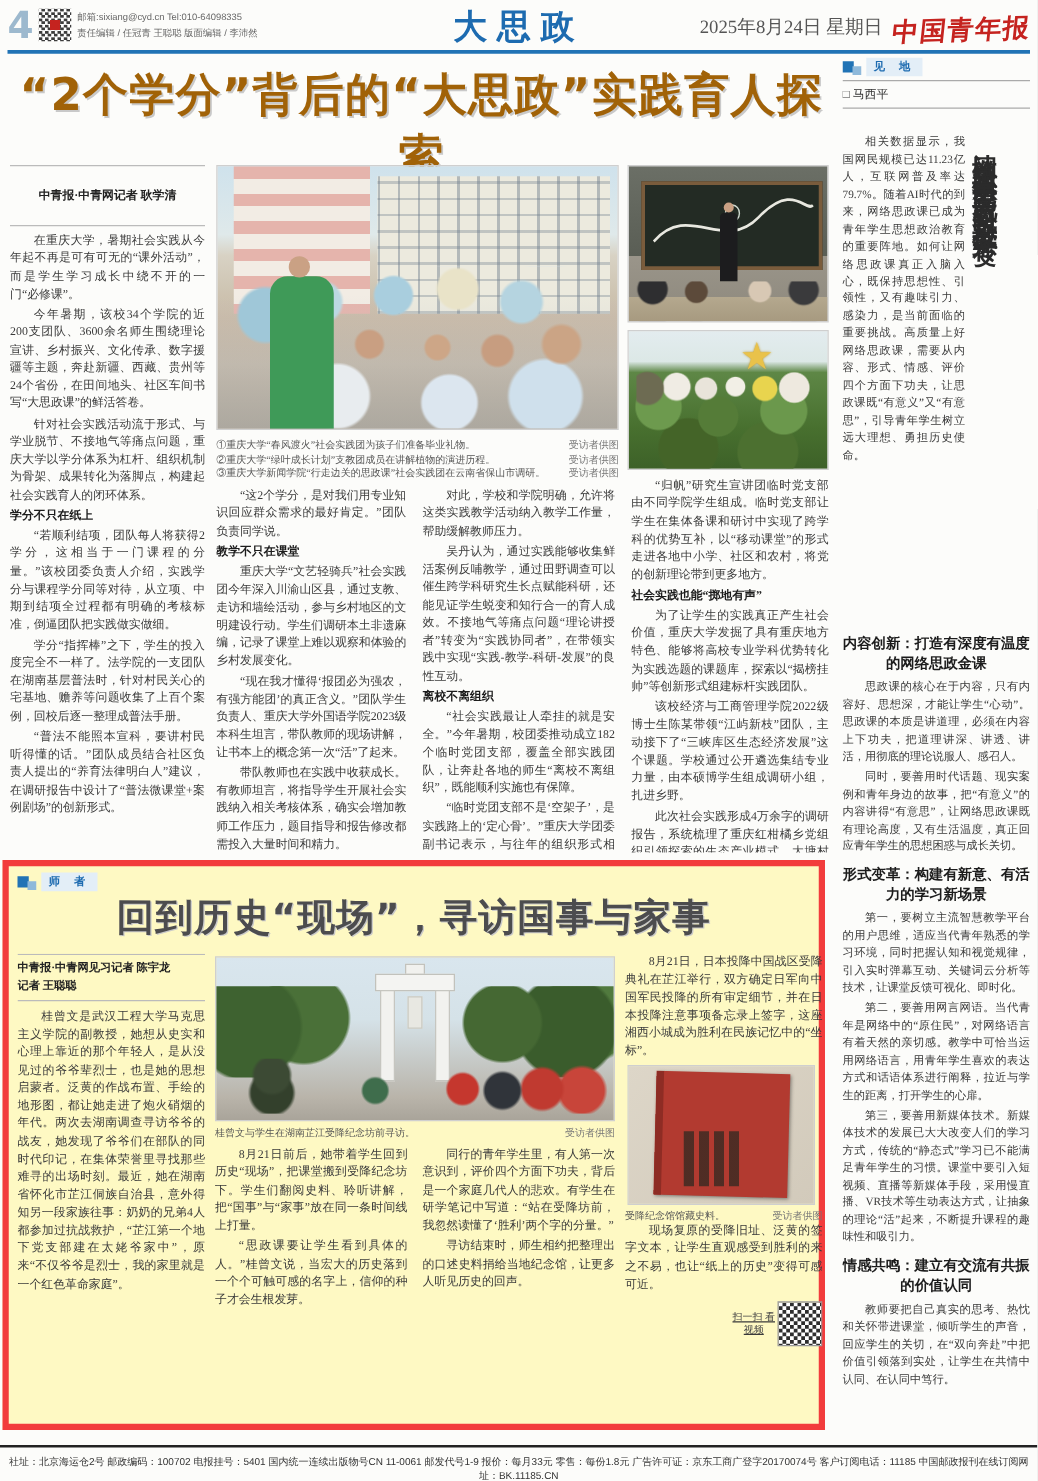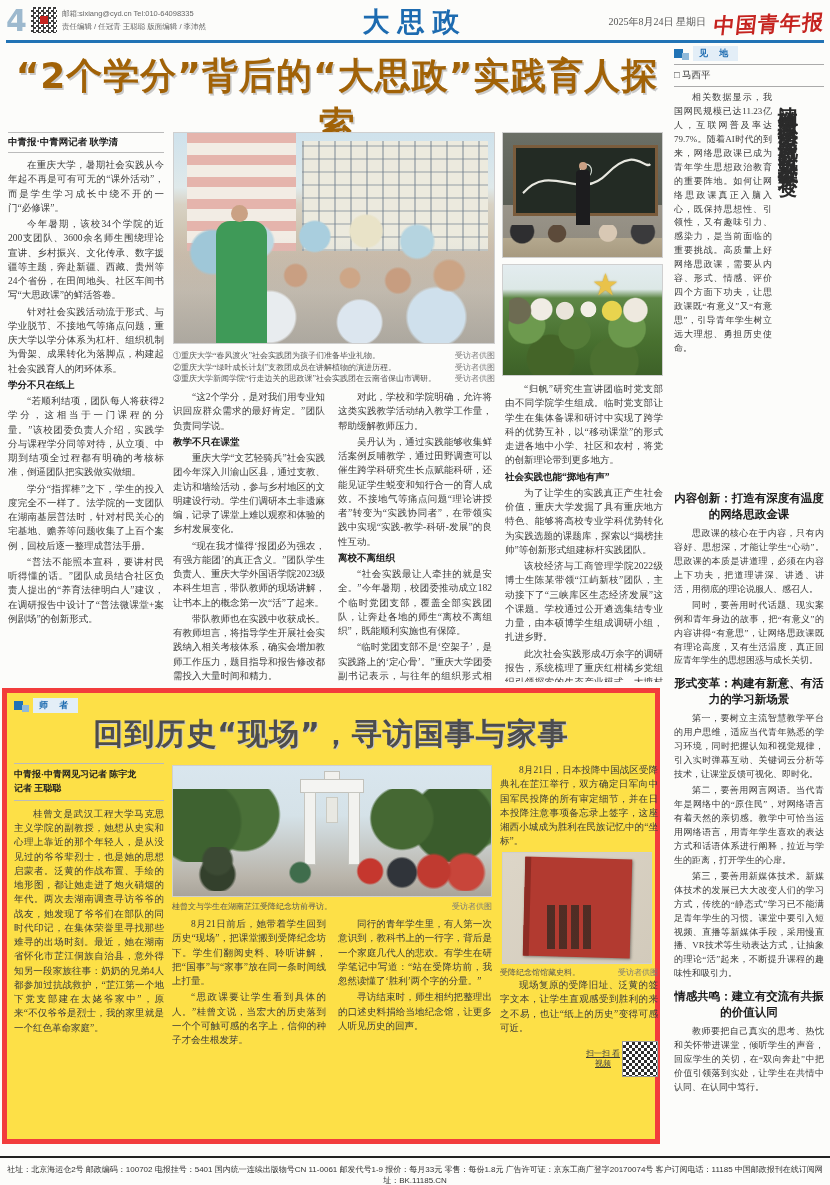--- a/index.html
+++ b/index.html
@@ -9,41 +9,41 @@
   .hdr{position:absolute;left:6px;top:4px;right:6px;height:36px;border-bottom:3px solid #2173b5;
        display:flex;align-items:flex-start;}
   .pgno{font-family:"DejaVu Sans",sans-serif;font-size:30px;font-weight:bold;color:#9db9ce;line-height:34px;margin-right:4px;}
   .qr{width:26px;height:26px;margin:3px 5px 0 0;background:repeating-conic-gradient(#3c3c3c 0% 25%,#fff 0% 50%);
       background-size:5px 5px;position:relative;flex:none;}
   .qr:after{content:"";position:absolute;left:9px;top:9px;width:8px;height:8px;background:#c5231f;}
   .contact{font-family:"Liberation Sans","DejaVu Sans",sans-serif;font-size:7.5px;color:#666;line-height:1.7;margin-top:4px;}
   .sect{position:absolute;left:0;right:0;top:0;text-align:center;font-family:"DejaVu Sans",sans-serif;
         font-size:27px;font-weight:bold;color:#1d6bb0;letter-spacing:8px;line-height:36px;pointer-events:none;}
   .hdr-right{margin-left:auto;display:flex;align-items:center;gap:8px;z-index:2;}
-  .date{font-size:10px;color:#555;margin-top:1px;}
+  .date{font-size:15px;color:#555;margin-top:1px;}
   .masthead{font-family:"DejaVu Serif",serif;font-size:21px;font-weight:bold;color:#c5231f;
             transform:skewX(-8deg) rotate(-2deg);letter-spacing:1px;margin-top:6px;}
   
   .colp p{margin:0 0 2px;text-indent:2em;font-size:9.5px;line-height:1.5;text-align:justify;}
   .subhead{font-family:Liberation Serif, serif;font-weight:bold;font-size:12.5px;color:#1c1c1c;
            text-align:center;margin:7px 0 5px;text-indent:0 !important;}
   .marker{display:flex;align-items:center;gap:4px;height:14px;}
   .mk-sq1{width:9px;height:9px;background:#2173b5;display:inline-block;}
   .mk-sq2{width:7px;height:7px;background:#8fb9da;display:inline-block;margin-left:-5px;margin-top:6px;}
   .mk-label{font-family:"DejaVu Sans",sans-serif;font-size:9px;font-weight:bold;color:#1d6bb0;
             background:#e3eef7;padding:1px 6px;letter-spacing:4px;}
   .hrule{border:none;border-top:1px solid #aaa;margin:4px 0;}
   
   .main-headline{position:absolute;left:8px;top:52px;width:658px;text-align:center;
       font-family:"DejaVu Sans",sans-serif;font-weight:900;font-size:36px;color:#a16207;
       letter-spacing:1px;text-shadow:1.5px 1.5px 0 #c9c9c9;}
   .main-body{position:absolute;left:8px;top:126px;width:658px;height:560px;}
   .acol{position:absolute;overflow:hidden;}
   .byline{font-size:9.5px;font-weight:bold;color:#222;border-top:1px solid #bbb;border-bottom:1px solid #bbb;
-          padding:3px 0;margin-bottom:5px;}
+          padding:17px 0;margin-bottom:5px;text-align:center;}
   .photo{position:absolute;border:1px solid #cfcfcf;box-sizing:border-box;overflow:hidden;}
   .caprow{display:flex;justify-content:space-between;font-size:8px;color:#555;line-height:1.45;}
   .caprow .cr{color:#777;flex:none;margin-left:6px;}
   
   .ph-selfie{background:linear-gradient(180deg,#cfe2ec 0%,#dfe9ea 26%,#d8d2c4 34%,#cfc6b4 46%,#c9b9a6 58%,#b9a68f 100%);}
   .ph-selfie .bld1{position:absolute;left:4%;top:0;width:34%;height:56%;
       background:repeating-linear-gradient(180deg,#e5b4ac 0 10px,#f2ece4 10px 22px);}
   .ph-selfie .bld2{position:absolute;left:40%;top:4%;width:58%;height:52%;background:#eceade;
       background-image:repeating-linear-gradient(90deg,rgba(110,125,140,.45) 0 2px,transparent 2px 16px),
                        repeating-linear-gradient(0deg,rgba(110,125,140,.35) 0 2px,transparent 2px 13px);}
@@ -114,33 +114,33 @@
       radial-gradient(circle at 72% 58%,#30343a 0 6%,transparent 7%),
       radial-gradient(circle at 82% 55%,#c03a30 0 6%,transparent 7%),
       radial-gradient(circle at 92% 58%,#c8453a 0 6%,transparent 7%);}
   .ph-book{background:linear-gradient(135deg,#ddd6c8 0%,#d2cabb 100%);}
   .ph-book .cover{position:absolute;left:14%;top:5%;width:72%;height:90%;background:#b23a30;
       box-shadow:inset 6px 0 0 #8e2c24,1px 1px 3px rgba(0,0,0,.4);transform:rotate(1.5deg);}
   .ph-book .chars{position:absolute;left:30%;top:48%;width:46%;height:40%;background:
       linear-gradient(90deg,#3a2a22 0 8px,transparent 8px 12px,#3a2a22 12px 20px,transparent 20px 24px,#3a2a22 24px 32px,transparent 32px 36px,#3a2a22 36px 44px,transparent 44px);opacity:.82;}
   
   .feature{position:absolute;left:2px;top:688px;width:658px;height:456px;border:5px solid #f23c3c;
-           background:#fde047;box-sizing:border-box;padding:5px 7px;}
+           background:#fef9c3;box-sizing:border-box;padding:5px 7px;}
   .feat-headline{text-align:center;font-family:"DejaVu Sans",sans-serif;font-weight:900;font-size:30px;
       color:#4c4c4e;letter-spacing:1px;text-shadow:1px 1px 0 #c9c9c9;margin:2px 0 8px;}
   .feat-body{position:relative;height:352px;}
   .fby{font-size:9px;font-weight:bold;color:#222;line-height:1.6;}
   .fbys{border-top:1px solid #bbb;border-bottom:1px solid #bbb;padding:3px 0 4px;margin-bottom:6px;}
   .qrrow{display:flex;align-items:center;gap:2px;margin-top:6px;justify-content:flex-end;text-decoration:underline;}
   .qr2{width:34px;height:34px;background:repeating-conic-gradient(#2e2e2e 0% 25%,#fff 0% 50%);background-size:6px 6px;border:1px solid #999;}
   .qrlab{font-size:8px;color:#444;width:34px;line-height:1.3;text-align:center;}
   
   .sidebar{position:absolute;left:674px;top:46px;width:150px;height:1108px;overflow:hidden;}
   .sb-author{font-size:9.5px;color:#333;margin:2px 0;}
-  .sb-intro{display:flex;gap:4px;margin-top:4px;}
+  .sb-intro{display:flex;gap:4px;margin-top:20px;}
   .sb-intro .txt{width:98px;}
   .sb-intro .txt p{font-size:9px;line-height:1.55;text-align:justify;text-indent:2em;margin:0;}
   .vtitle{writing-mode:vertical-rl;font-family:"DejaVu Serif",serif;font-weight:bold;font-size:20px;
       color:#2b2b2b;height:392px;line-height:1.18;letter-spacing:3px;}
   .sb-sec p{font-size:9px;line-height:1.55;text-align:justify;text-indent:2em;margin:0 0 2px;}
   .sb-head{font-family:"DejaVu Sans",sans-serif;font-weight:bold;font-size:11.5px;color:#1c1c1c;
       text-align:center;line-height:1.35;margin:8px 0 5px;}
   
   .footer{position:absolute;left:0;right:0;top:1156px;border-top:2.5px solid #222;padding-top:6px;
       text-align:center;font-size:8px;color:#333;font-family:"Liberation Sans","DejaVu Sans",sans-serif;}
@@ -274,21 +274,21 @@
       <div class="caprow" style="position:absolute;left:158px;top:138px;width:320px;">
         <span>桂曾文与学生在湖南芷江受降纪念坊前寻访。</span>
         <span class="cr">受访者供图</span>
       </div>
 
       <div class="acol colp" style="left:158px;top:154px;width:154px;height:198px;">
         <p>8月21日前后，她带着学生回到历史“现场”，把课堂搬到受降纪念坊下。学生们翻阅史料、聆听讲解，把“国事”与“家事”放在同一条时间线上打量。</p>
         <p>“思政课要让学生看到具体的人。”桂曾文说，当宏大的历史落到一个个可触可感的名字上，信仰的种子才会生根发芽。</p>
       </div>
       <div class="acol colp" style="left:324px;top:154px;width:154px;height:198px;">
-        <p>同行的青年学生里，有人第一次意识到，教科书上的一行字，背后是一个家庭几代人的悲欢。有学生在研学笔记中写道：“站在受降坊前，我忽然读懂了‘胜利’两个字的分量。”</p>
+        <p>同行的青年学生里，有人第一次意识到，评价四个方面下功夫，背后是一个家庭几代人的悲欢。有学生在研学笔记中写道：“站在受降坊前，我忽然读懂了‘胜利’两个字的分量。”</p>
         <p>寻访结束时，师生相约把整理出的口述史料捐给当地纪念馆，让更多人听见历史的回声。</p>
       </div>
 
       <div class="acol colp" style="left:486px;top:0;width:158px;height:352px;">
         <p>8月21日，日本投降中国战区受降典礼在芷江举行，双方确定日军向中国军民投降的所有审定细节，并在日本投降注意事项备忘录上签字，这座湘西小城成为胜利在民族记忆中的“坐标”。</p>
         <div class="photo ph-book" style="position:relative;left:2px;top:0;width:150px;height:112px;margin:3px 0;">
           <div class="cover"></div>
           <div class="chars"></div>
         </div>
         <div class="caprow">

